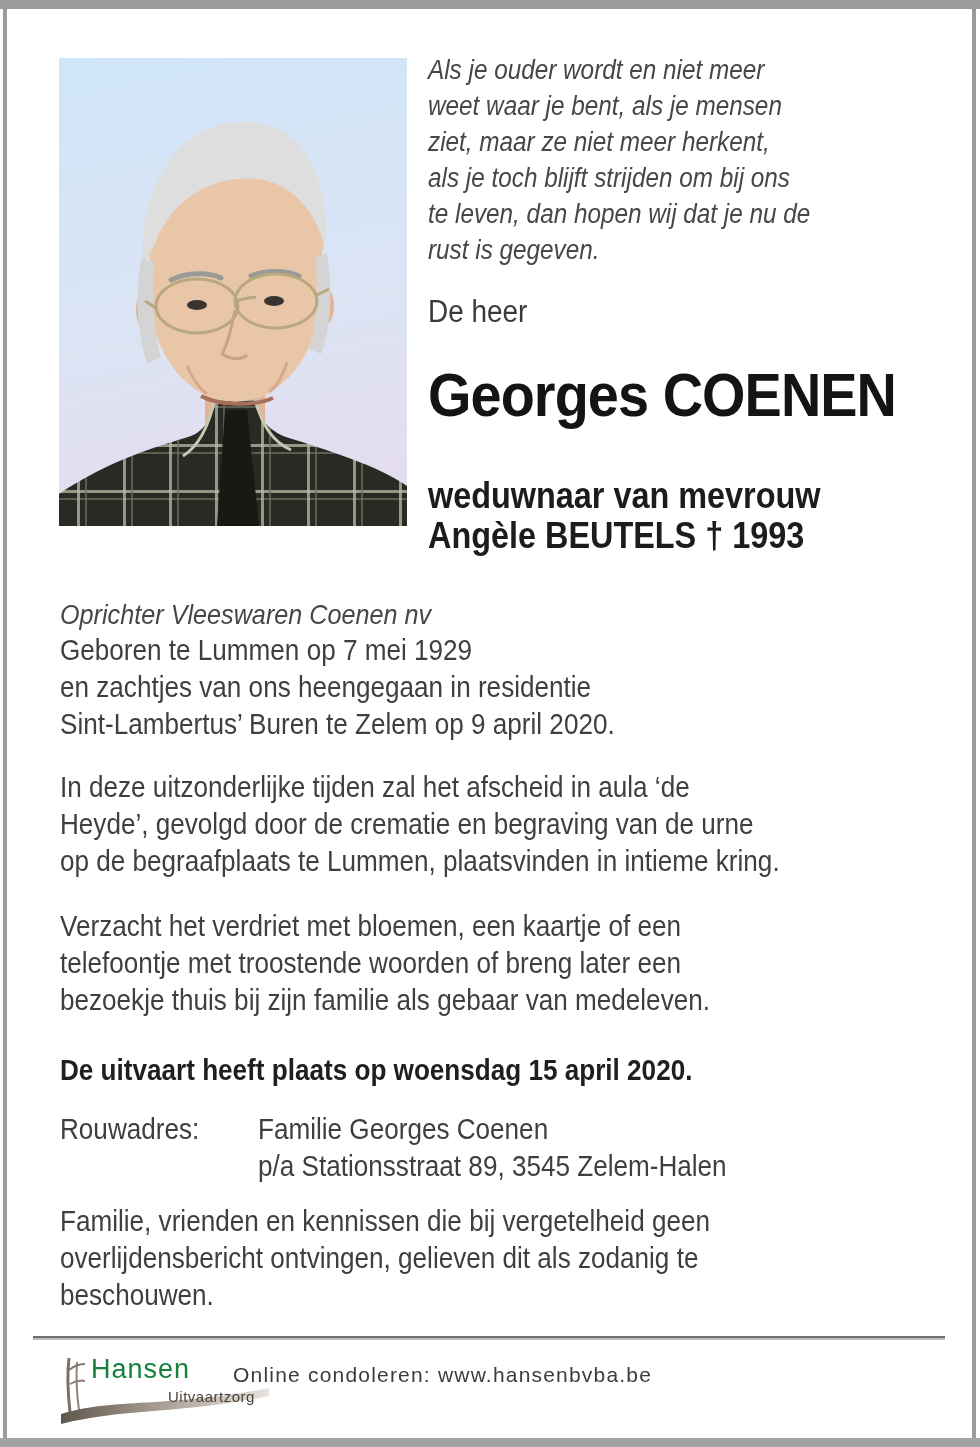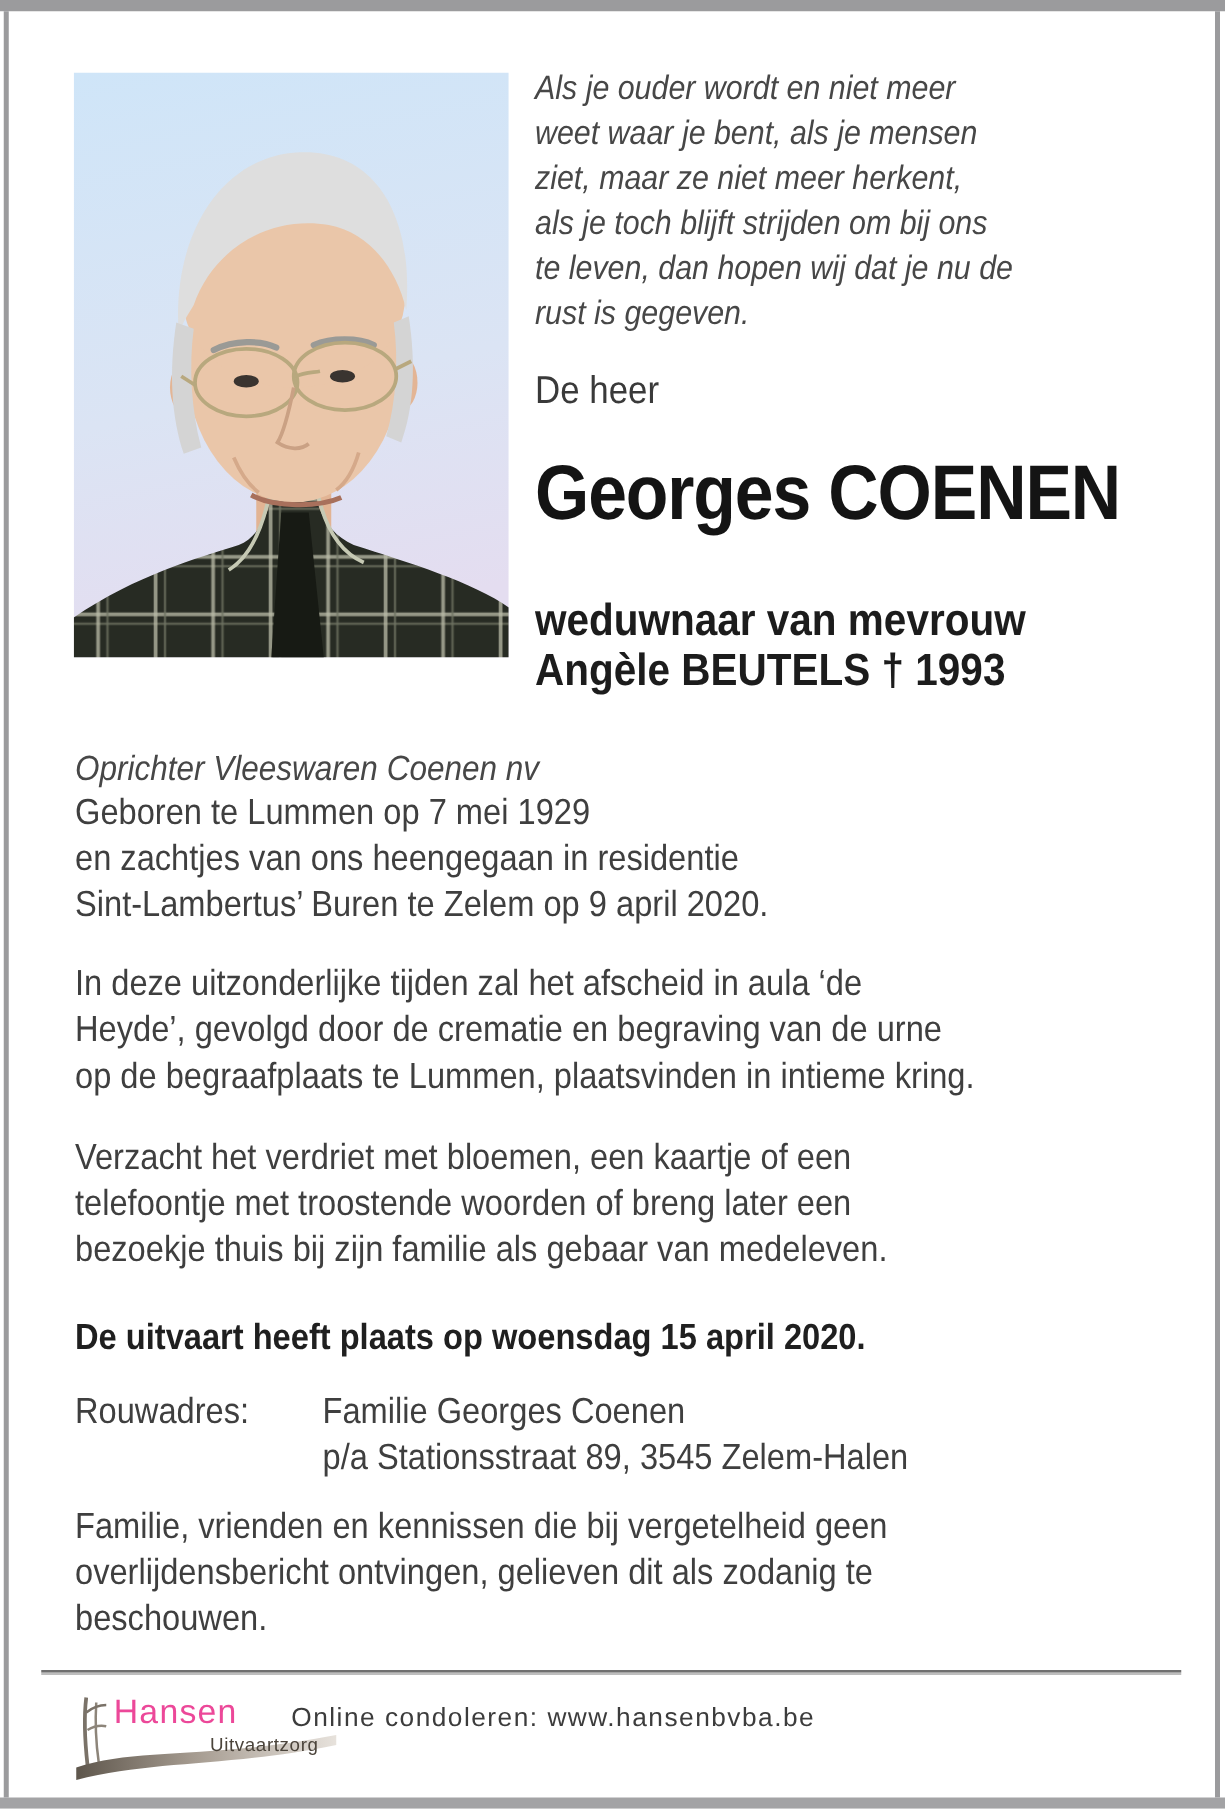--- a/index.html
+++ b/index.html
@@ -58,21 +58,21 @@
   
   .separator{
     position:absolute;left:33px;top:1336px;width:912px;height:2px;
     background:#6f6f6f;box-shadow:0 2px 0 #bdbdbd;
   }
 
   
   .footer-logo{position:absolute;left:55px;top:1352px;width:220px;height:82px;}
   .footer-logo svg{position:absolute;left:0;top:0;}
   .logo-name{
-    position:absolute;left:36px;top:2px;font-size:27px;color:#ec4899;
+    position:absolute;left:36px;top:2px;font-size:27px;color:#15803d;
     letter-spacing:1px;
   }
   .logo-tagline{
     position:absolute;left:113px;top:36px;font-size:15px;color:#4b443b;
     letter-spacing:0.5px;
   }
   .footer-contacts{position:absolute;left:233px;top:1351px;color:#3c3c3c;}
   .contacts-line{font-size:21px;line-height:28px;letter-spacing:0.3px;white-space:nowrap;}
   .contacts-line .pipe{color:#a0a0a0;padding:0 9px;}
   .online-line{font-size:21px;line-height:28px;letter-spacing:1.2px;margin-top:10px;}

